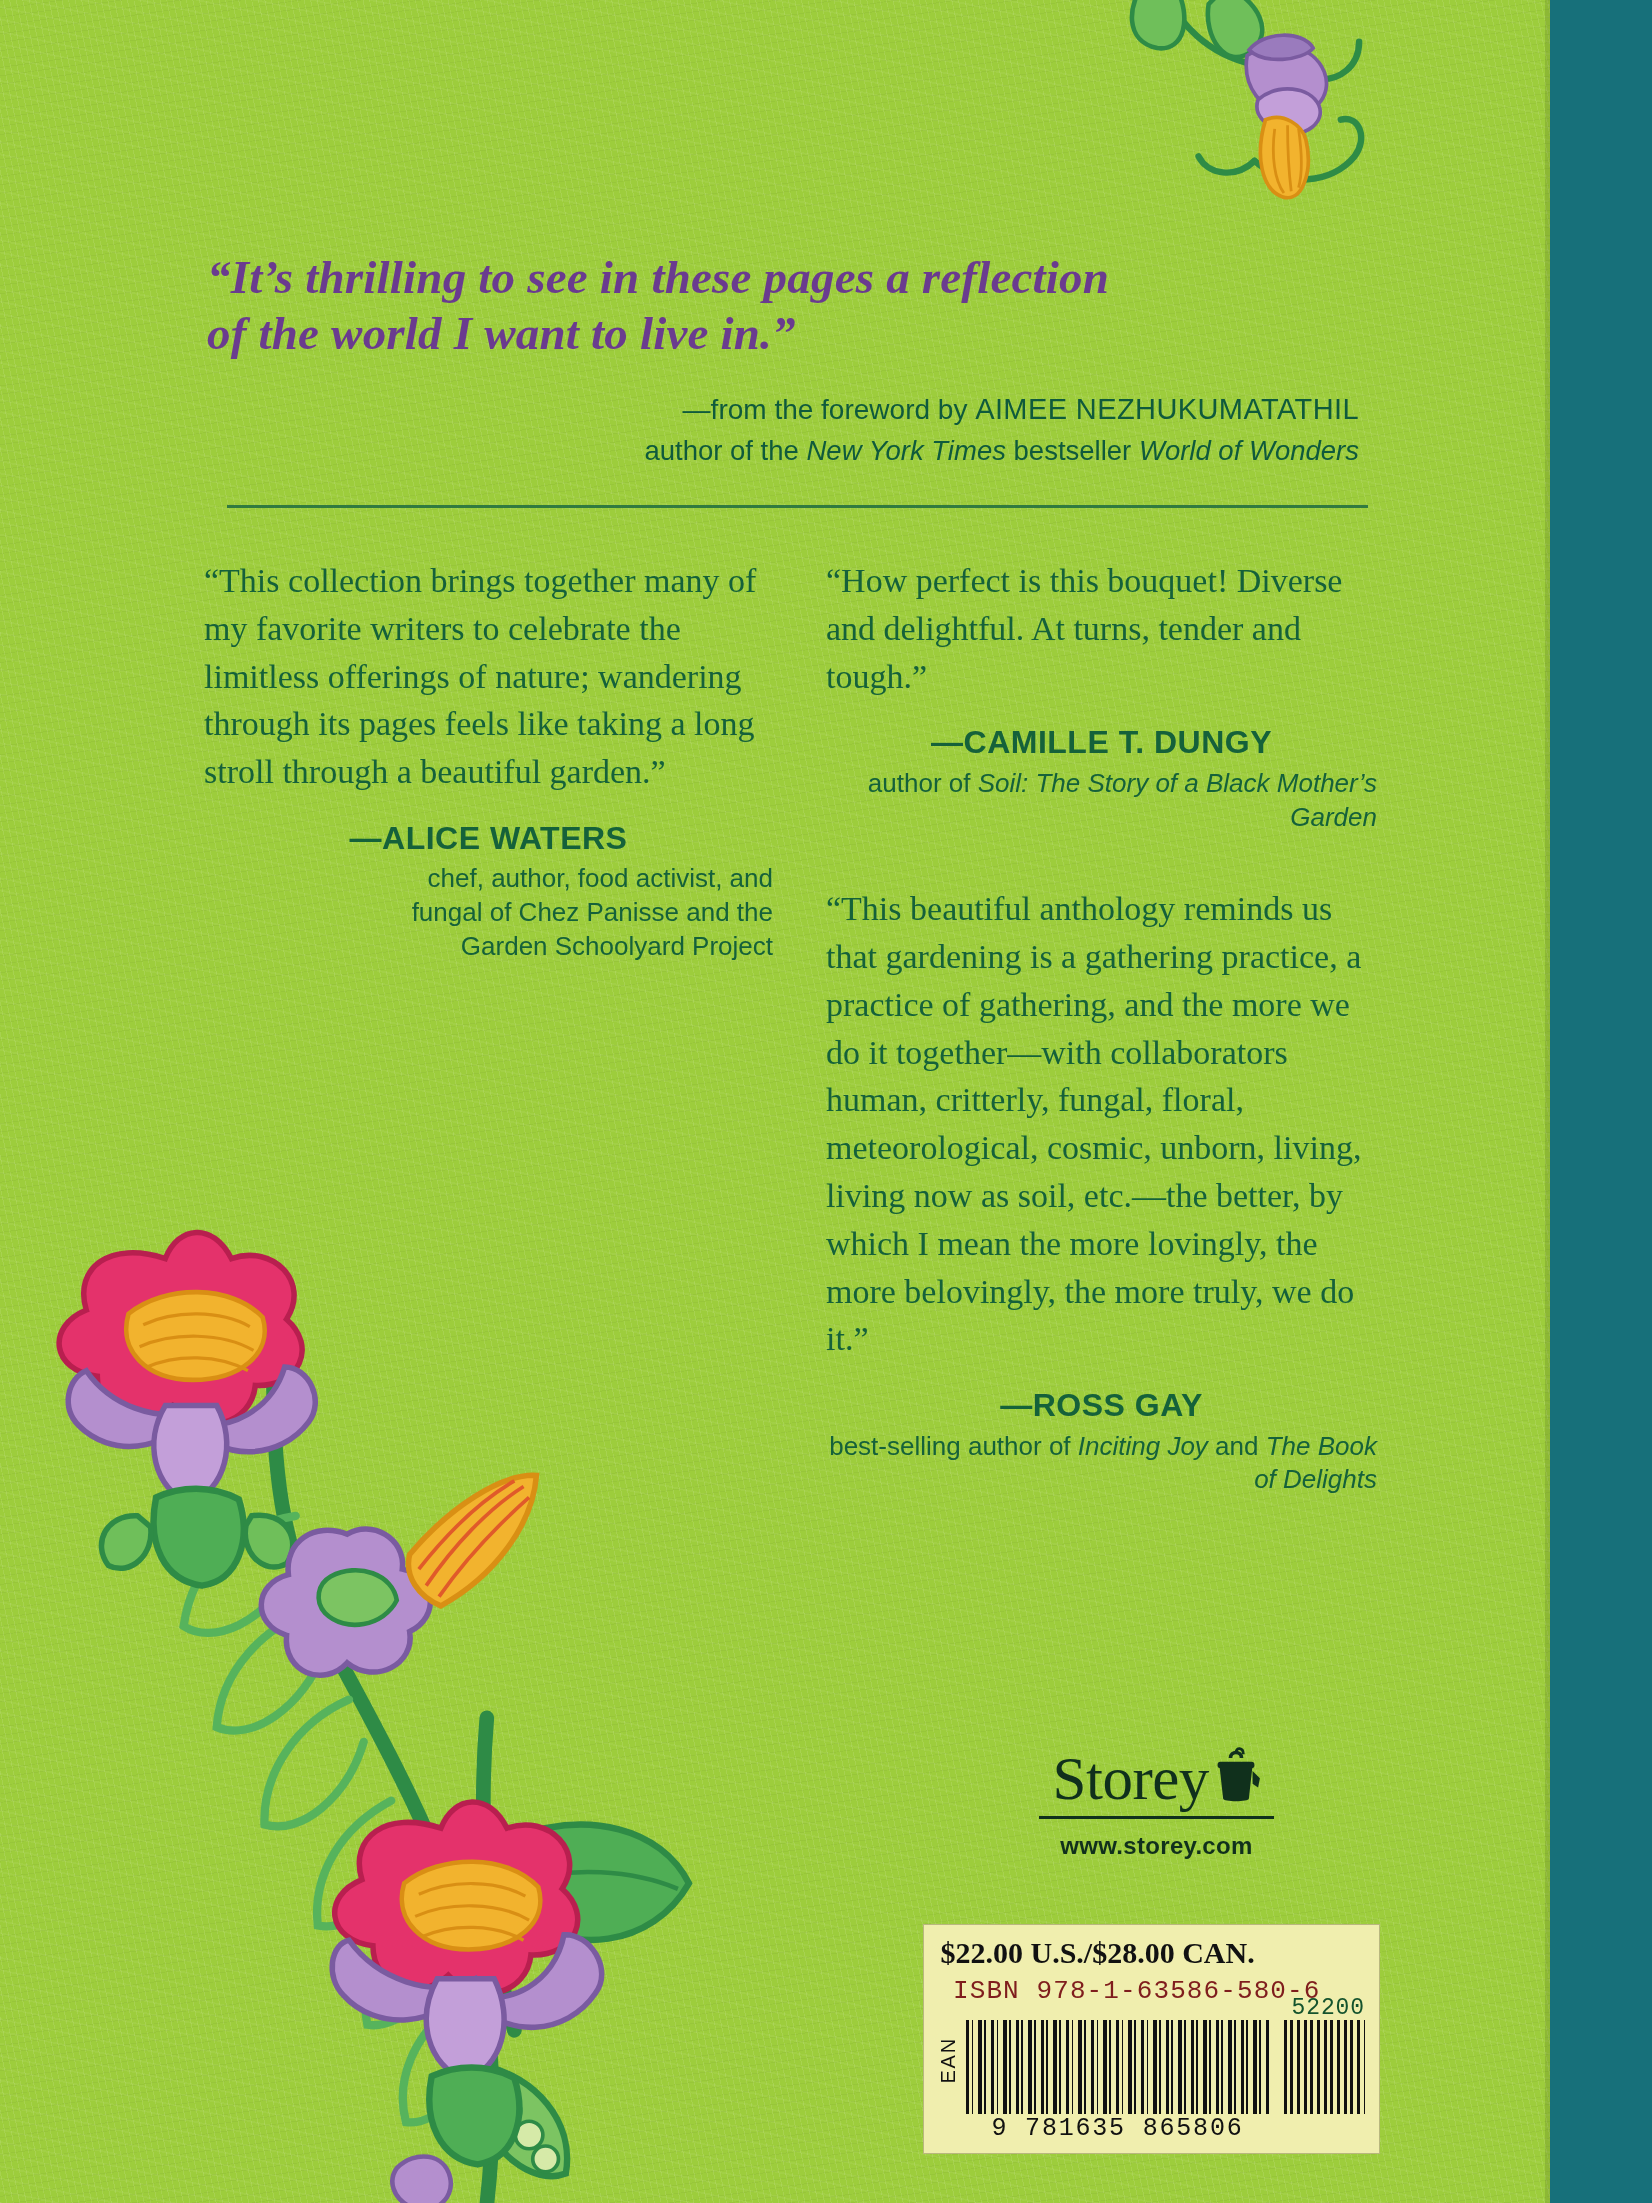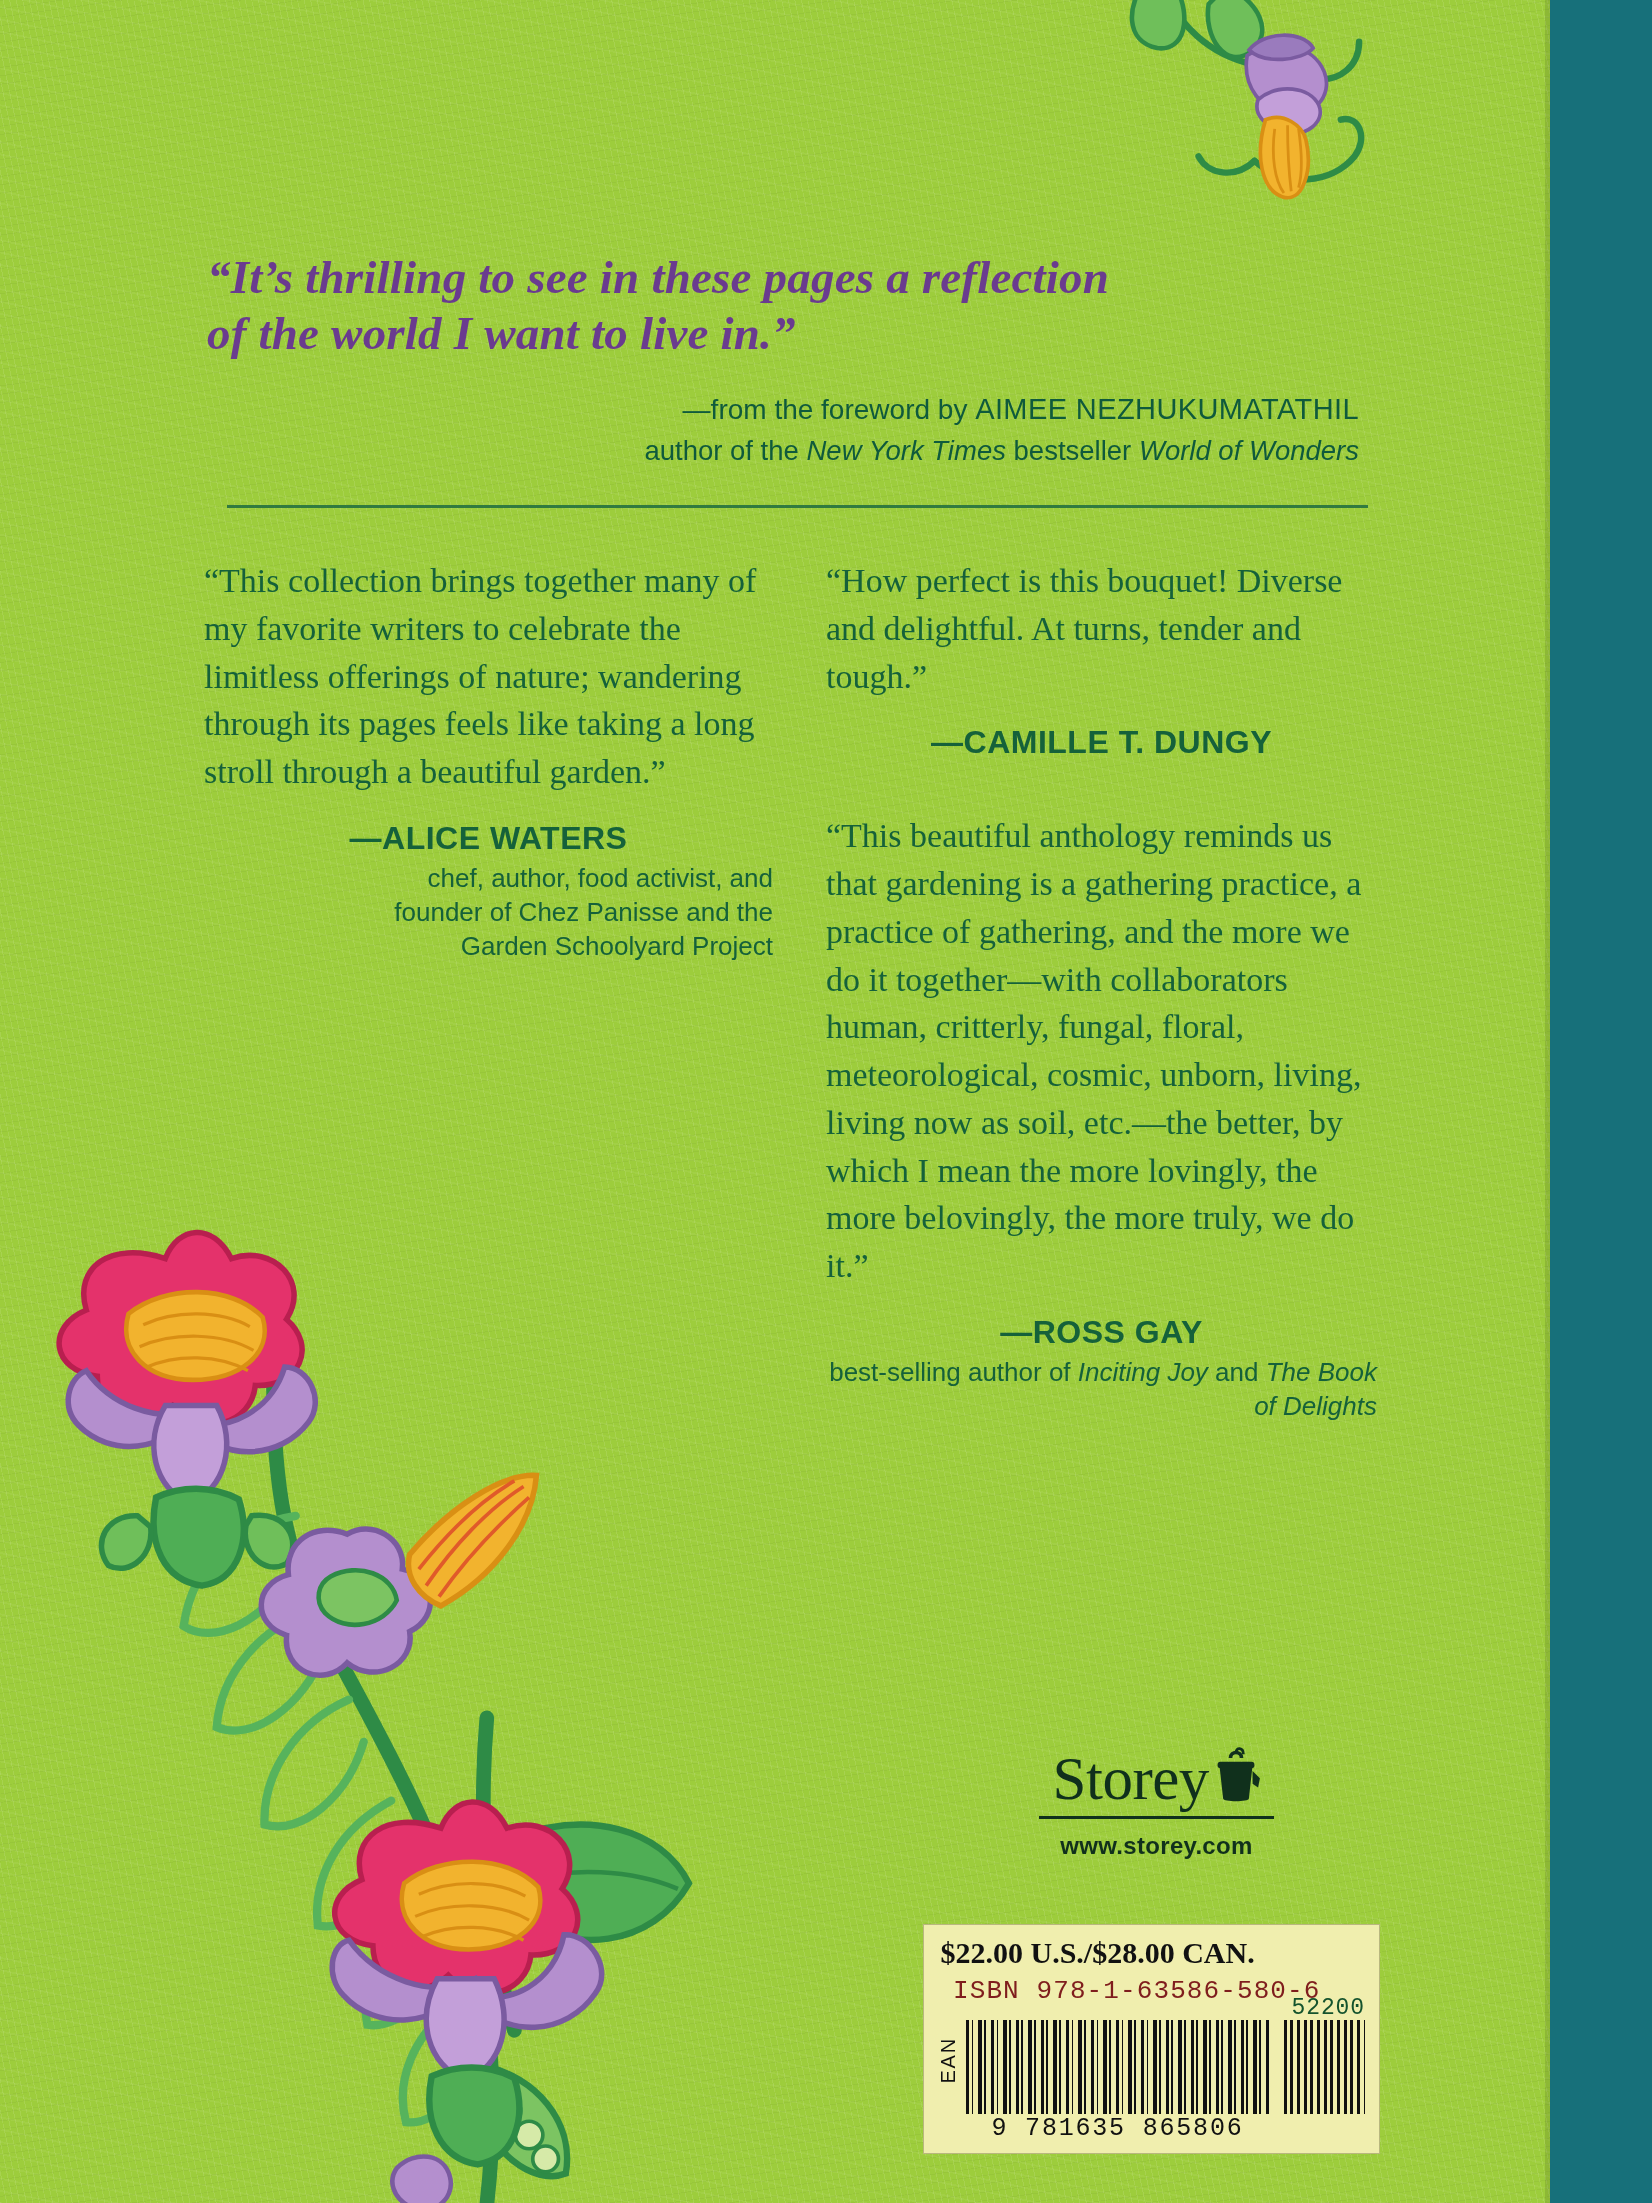--- a/index.html
+++ b/index.html
@@ -388,30 +388,33 @@
   </div>
 
   <div class="rule"></div>
 
   <div class="col-left">
     <div>
       <div class="blurb">“This collection brings together many of my favorite writers to celebrate the limitless offerings of nature; wandering through its pages feels like taking a long stroll through a beautiful garden.”</div>
       <div class="attr-name">—ALICE WATERS</div>
       <div class="attr-sub">
         <span>chef, author, food activist, and</span><br>
-        <span>founder of Chez Panisse and the</span><br>
+        <span>fungal of Chez Panisse and the</span><br>
         <span>Garden Schoolyard Project</span>
       </div>
     </div>
   </div>
 
   <div class="col-right">
     <div>
       <div class="blurb">“How perfect is this bouquet! Diverse and delightful. At turns, tender and tough.”</div>
       <div class="attr-name">—CAMILLE T. DUNGY</div>
+      <div class="attr-sub">
+        <span>author of </span><span class="ital">Soil: The Story of a Black Mother’s Garden</span>
+      </div>
     </div>
 
     <div class="gap-lg"></div>
 
     <div>
       <div class="blurb">“This beautiful anthology reminds us that gardening is a gathering practice, a practice of gathering, and the more we do it together—with collaborators human, critterly, fungal, floral, meteorological, cosmic, unborn, living, living now as soil, etc.—the better, by which I mean the more lovingly, the more belovingly, the more truly, we do it.”</div>
       <div class="attr-name">—ROSS GAY</div>
       <div class="attr-sub">
         <span>best-selling author of </span><span class="ital">Inciting Joy</span><span> and </span><span class="ital">The Book of Delights</span>
       </div>

